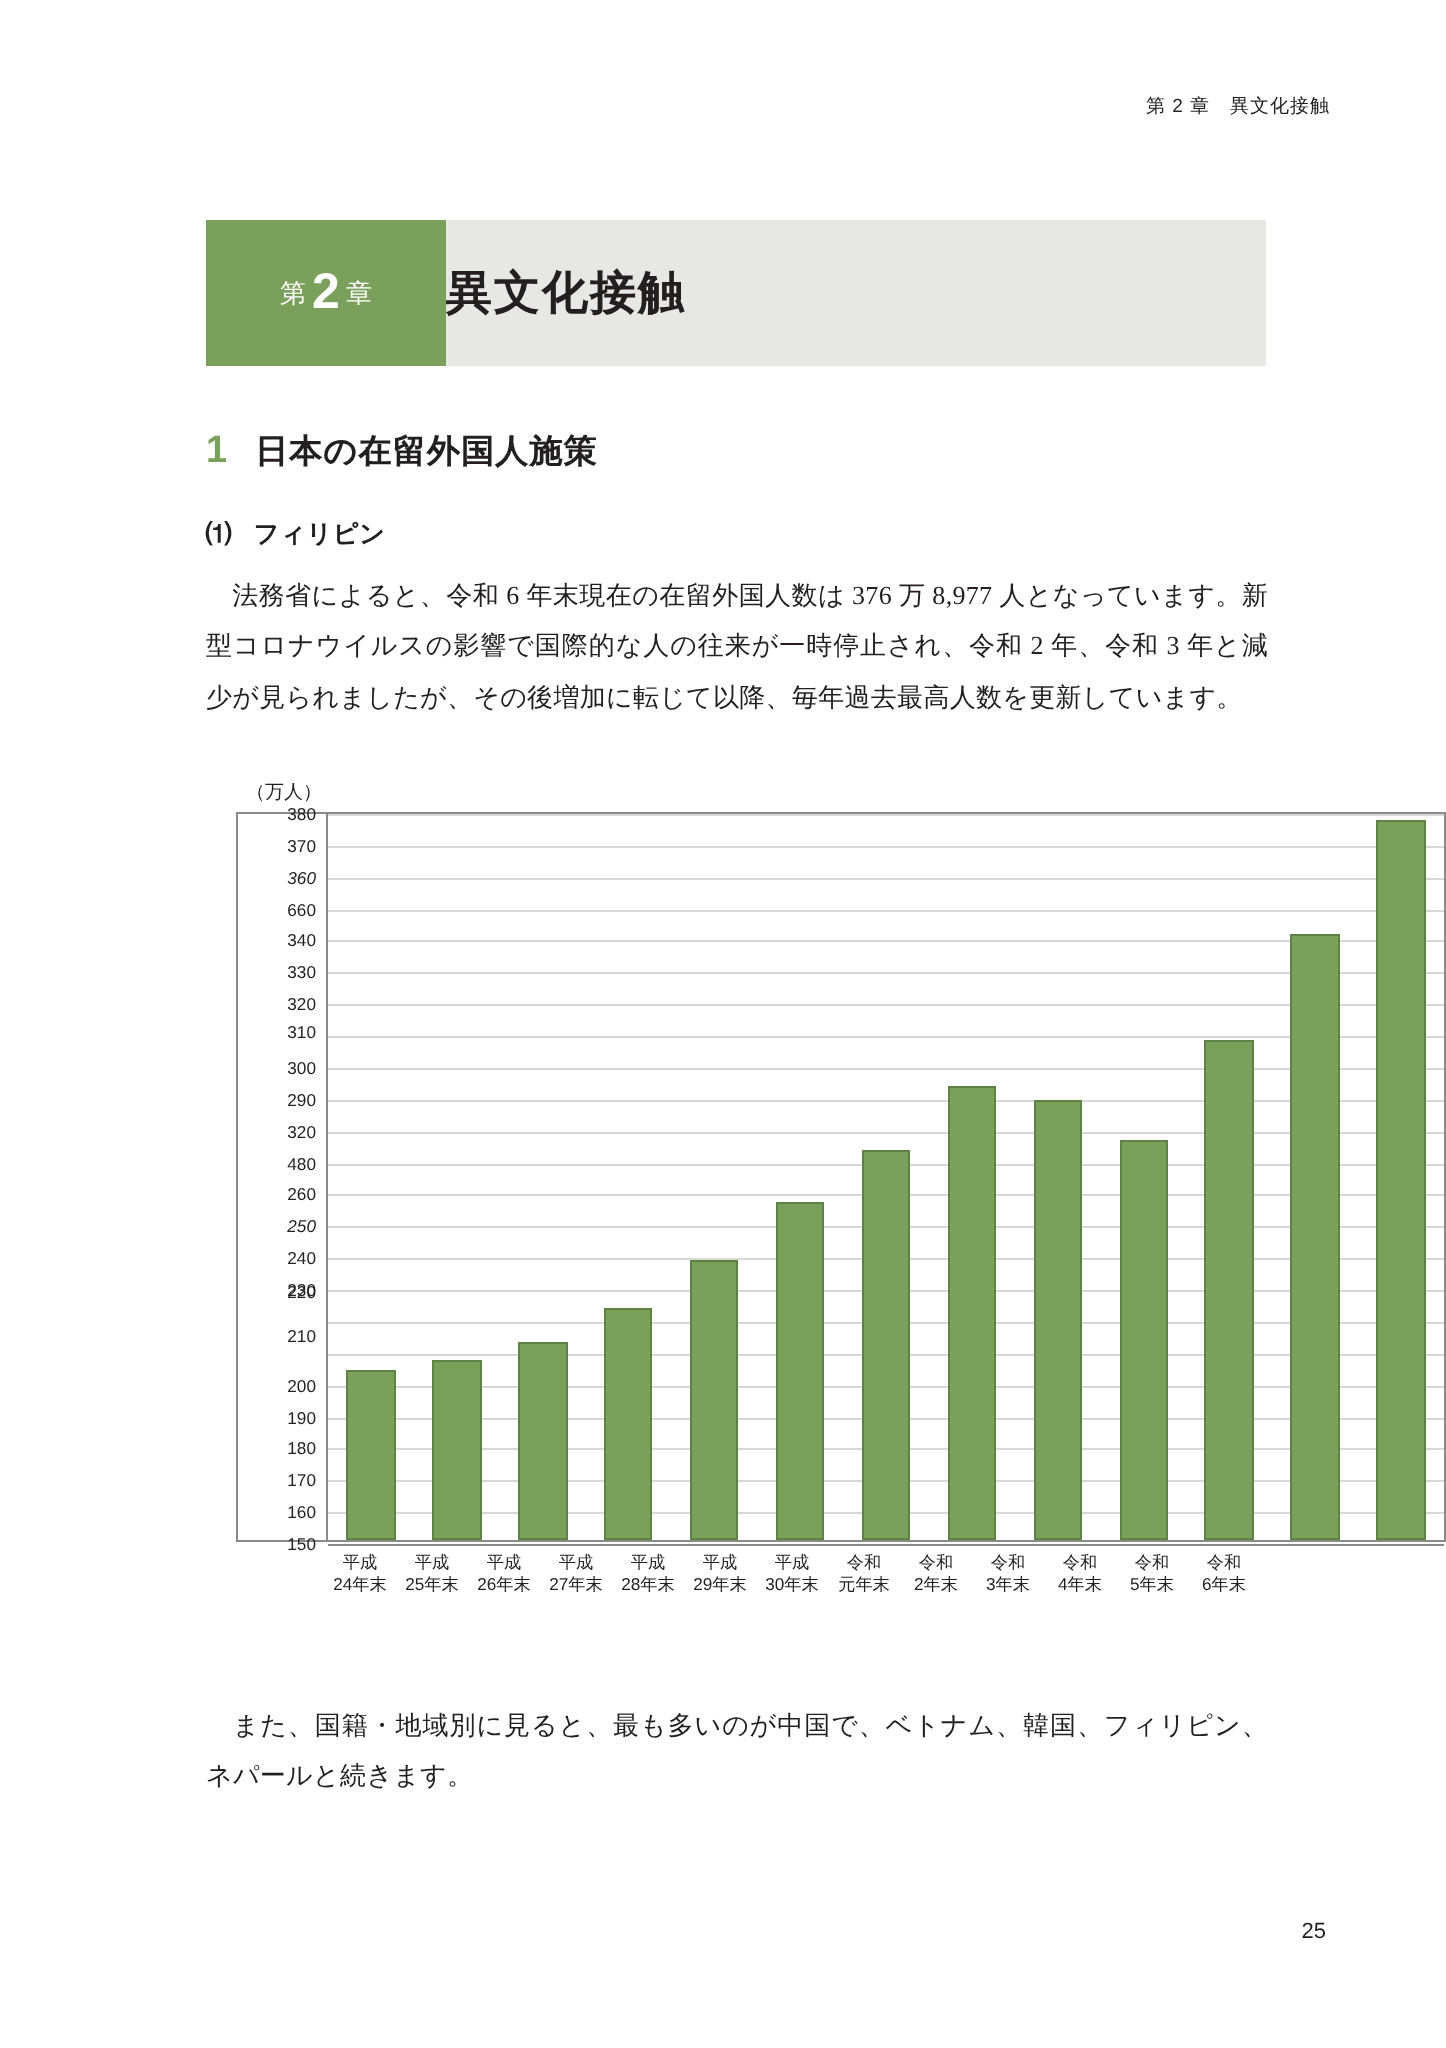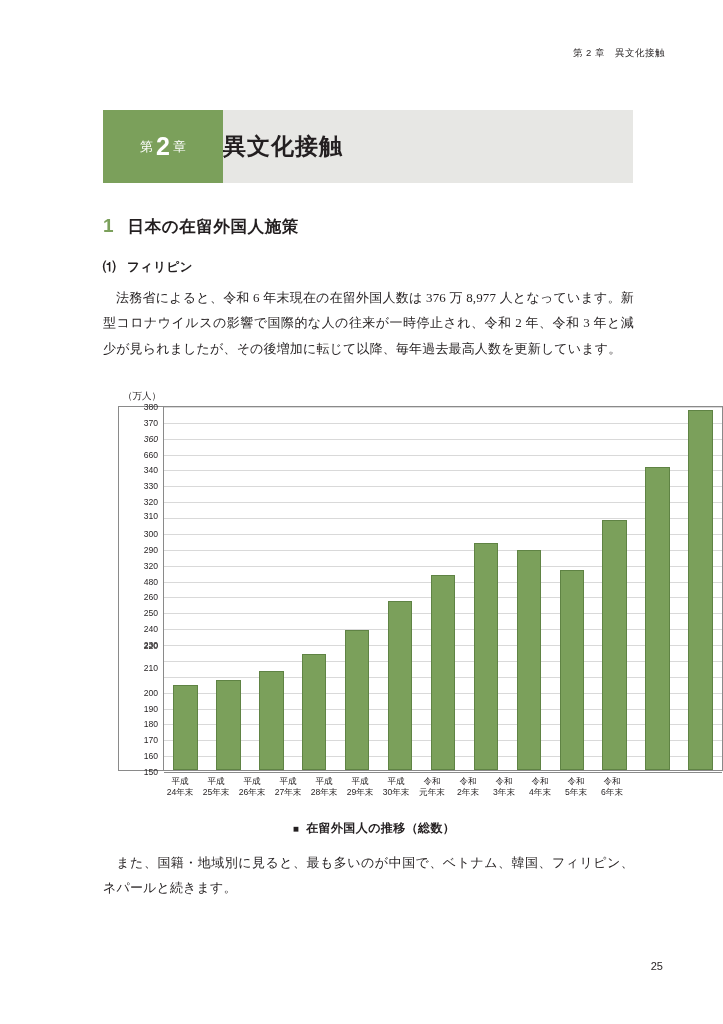--- a/index.html
+++ b/index.html
@@ -243,21 +243,21 @@
         <div class="y-lab" style="top: 47.6087px;">660</div>
         <div class="y-lab" style="top: 63.4783px;">340</div>
         <div class="y-lab" style="top: 79.3478px;">330</div>
         <div class="y-lab" style="top: 95.2174px;">320</div>
         <div class="y-lab" style="top: 109px;">310</div>
         <div class="y-lab" style="top: 126.957px;">300</div>
         <div class="y-lab" style="top: 142.826px;">290</div>
         <div class="y-lab" style="top: 158.696px;">320</div>
         <div class="y-lab" style="top: 174.565px;">480</div>
         <div class="y-lab" style="top: 190.435px;">260</div>
-        <div class="y-lab" style="top: 206.304px;">250</div>
+        <div class="y-lab" style="top: 206.304px; font-style: italic;">250</div>
         <div class="y-lab" style="top: 222.174px;">240</div>
         <div class="y-lab" style="top: 238.043px;">230</div>
         <div class="y-lab" style="top: 239px;">220</div>
         <div class="y-lab" style="top: 261px;">210</div>
         <div class="y-lab" style="top: 285.652px;">200</div>
         <div class="y-lab" style="top: 301.522px;">190</div>
         <div class="y-lab" style="top: 317.391px;">180</div>
         <div class="y-lab" style="top: 333.261px;">170</div>
         <div class="y-lab" style="top: 349.13px;">160</div>
         <div class="y-lab" style="top: 365px;">150</div>
@@ -381,20 +381,17 @@
       <div class="x-slot">
         <div>令和</div>
         <div>5年末</div>
       </div>
       <div class="x-slot">
         <div>令和</div>
         <div>6年末</div>
       </div>
     </div>
 
-  <div class="chart-caption">
-    <span class="mk">■</span><span>在留外国人の推移（総数）</span>
-  </div>
 </div>
 
 <div class="para p2"><span class="indent"></span><span>また、国籍・地域別に見ると、最も多いのが中国で、ベトナム、韓国、フィリピン、ネパールと続きます。</span></div>
 
 <div class="page-num">25</div>
 
 </body></html>

